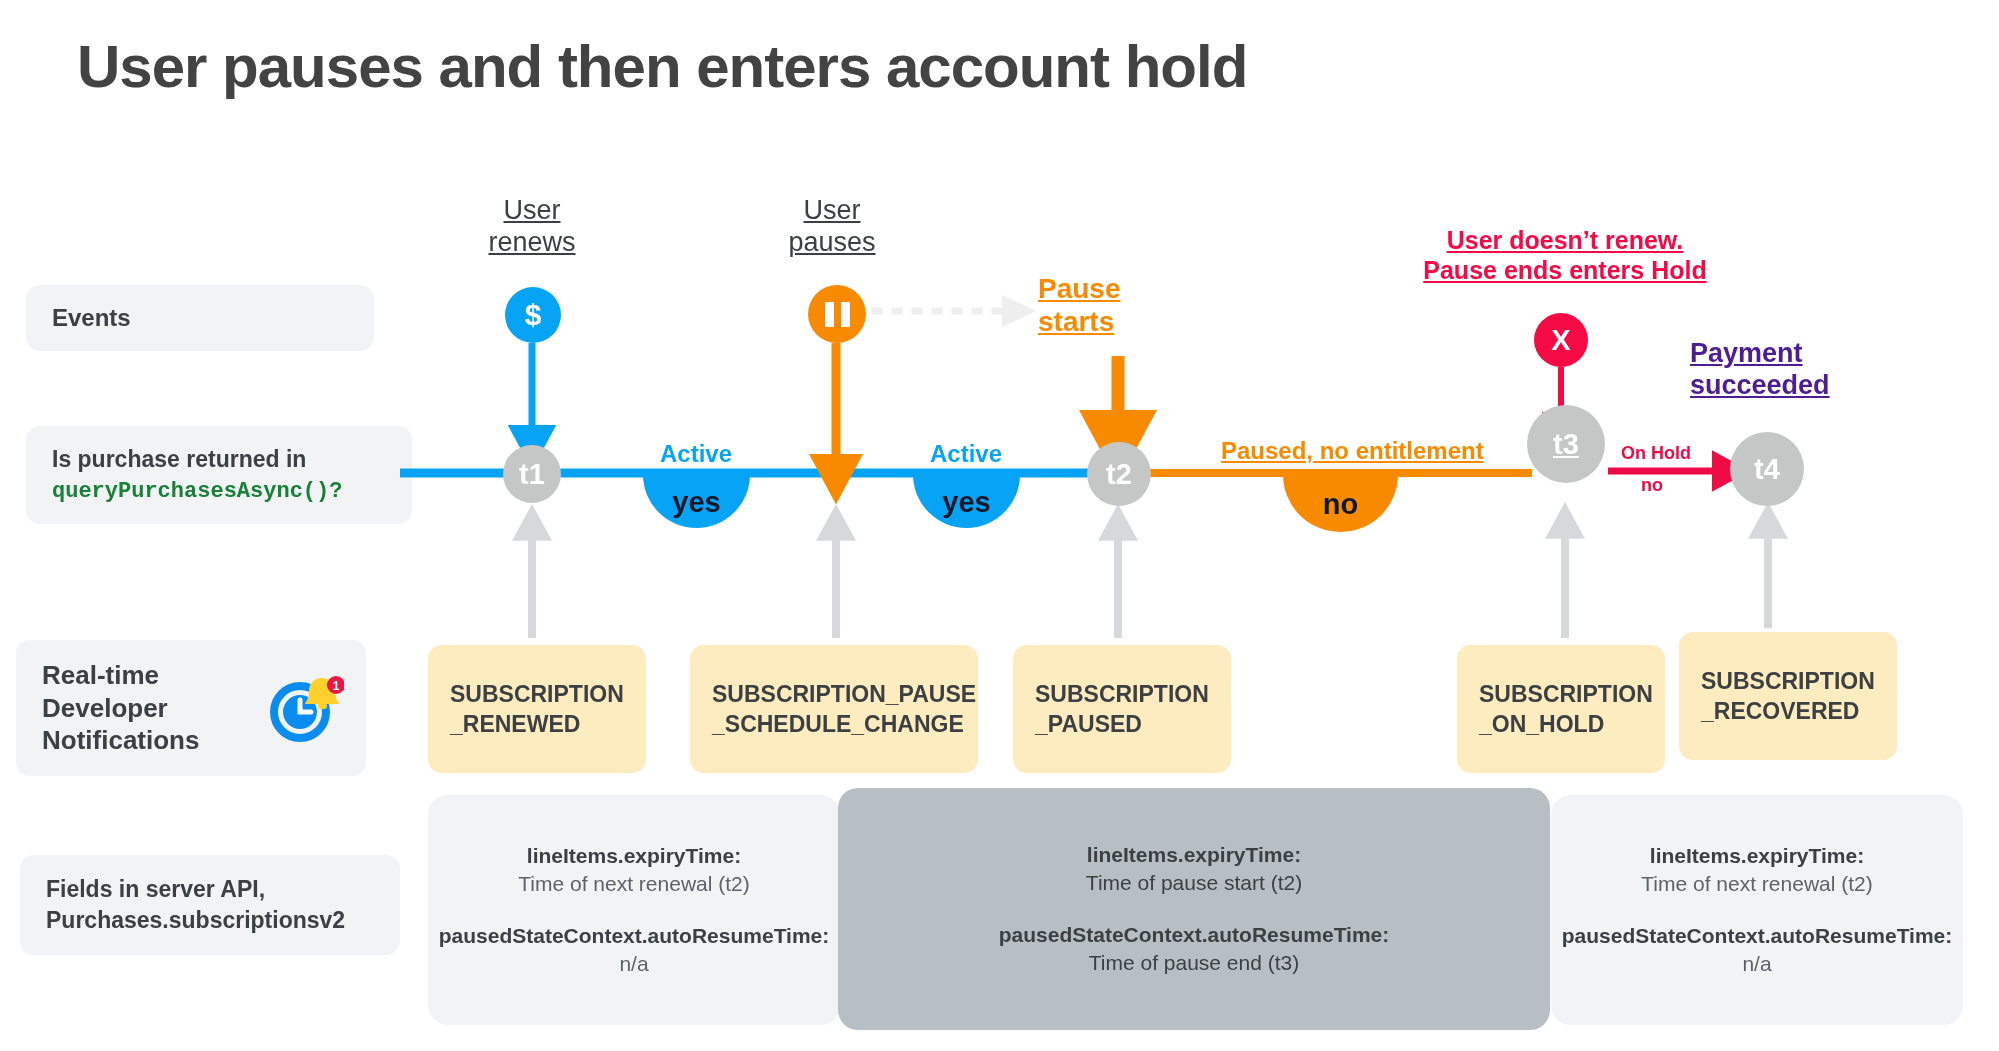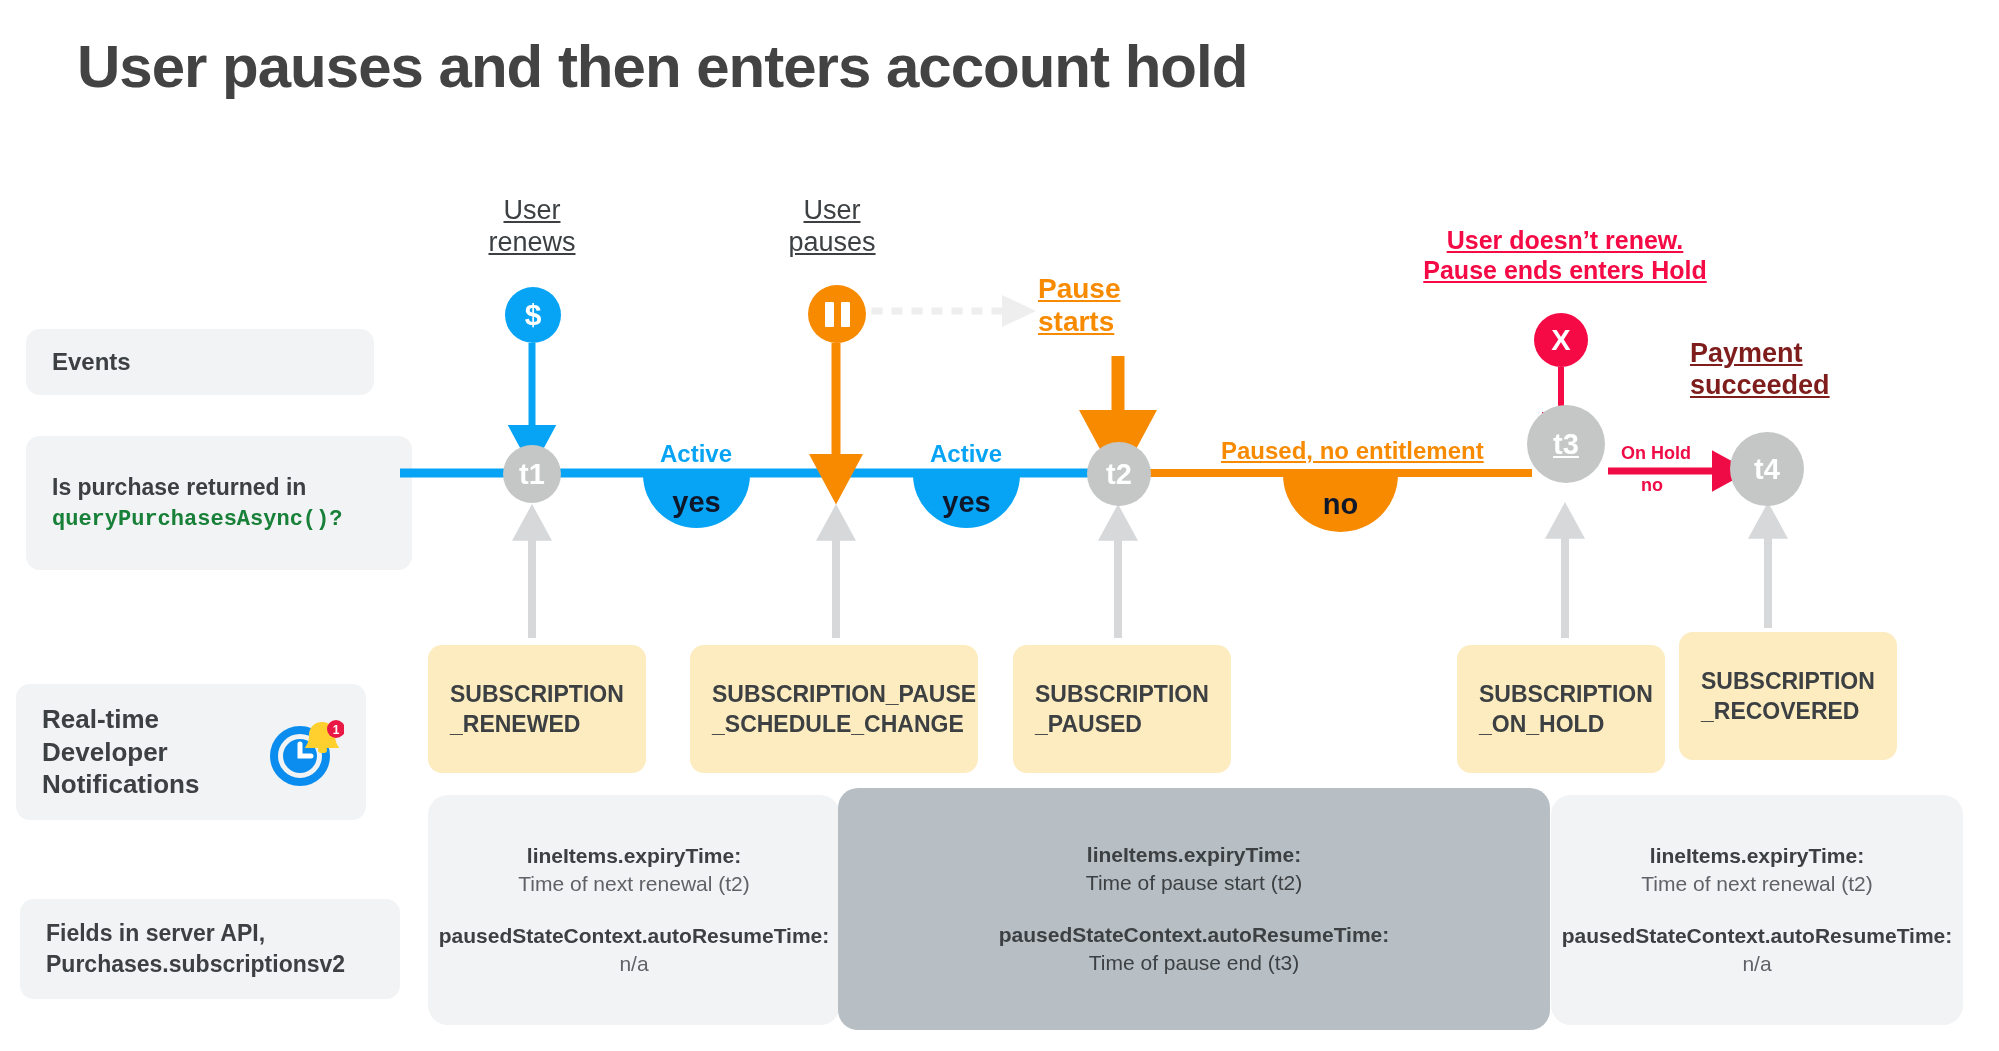--- a/index.html
+++ b/index.html
@@ -15,24 +15,24 @@
     left:40px;top:32px;width:1500px;
     font-size:60px;font-weight:700;letter-spacing:-1px;
     color:#434343;line-height:1.15;white-space:nowrap;margin-left:37px;
   }
 
   
   .row-chip{
     background:#f1f3f4;border-radius:14px;
     display:flex;align-items:center;
     padding:0 26px;box-sizing:border-box;
-    font-weight:700;color:#3c4043;margin-top:44px;
+    font-weight:700;color:#3c4043;
   }
   #chip-events{left:26px;top:285px;width:348px;height:66px;font-size:24px;}
-  #chip-query{left:26px;top:392px;width:386px;height:134px;font-size:23px;line-height:1.32;}
+  #chip-query{left:26px;top:426px;width:386px;height:98px;font-size:23px;line-height:1.32;}
   #chip-query .mono{
     font-family:"Liberation Mono","DejaVu Sans Mono",monospace;
     color:#188038;font-weight:700;font-size:22px;
   }
   #chip-rtdn{left:16px;top:640px;width:350px;height:136px;font-size:26px;line-height:1.25;
              justify-content:space-between;padding:0 22px 0 26px;}
   #chip-fields{left:20px;top:855px;width:380px;height:100px;font-size:23px;line-height:1.35;}
 
   
   .rtdn-icon{position:relative;width:76px;height:72px;flex:0 0 auto;}
@@ -70,21 +70,21 @@
   #label-paused{left:1221px;top:437px;color:#f88a00;text-decoration:underline;}
   #label-onhold{left:1621px;top:443px;color:#ef0b45;font-size:18px;}
   #label-onhold-no{left:1641px;top:475px;color:#ef0b45;font-size:18px;}
 
   
   .evt-caption{font-size:27px;line-height:1.18;text-align:center;color:#3c4043;text-decoration:underline;}
   #cap-renews{left:462px;top:195px;width:140px;}
   #cap-pauses{left:762px;top:195px;width:140px;}
   #cap-pause-starts{left:1038px;top:272px;width:160px;color:#f88a00;font-weight:700;font-size:28px;text-align:left;}
   #cap-doesnt-renew{left:1395px;top:225px;width:340px;color:#f50a45;font-weight:700;font-size:25px;line-height:1.2;}
-  #cap-payment{left:1690px;top:338px;width:200px;color:#7f1d1d;font-weight:700;font-size:27px;line-height:1.18;text-align:left;}
+  #cap-payment{left:1690px;top:338px;width:200px;color:#4c1d95;font-weight:700;font-size:27px;line-height:1.18;text-align:left;}
 
   
   .evt-marker{
     border-radius:50%;display:flex;align-items:center;justify-content:center;
     color:#fff;font-weight:700;
   }
   #marker-money{left:505px;top:287px;width:56px;height:56px;background:#07a4f5;font-size:30px;}
   #marker-pause{left:808px;top:285px;width:58px;height:58px;background:#f88a00;}
   #marker-x{left:1534px;top:313px;width:54px;height:54px;background:#f50a45;font-size:29px;}
   .pause-bars{display:flex;gap:7px;}

